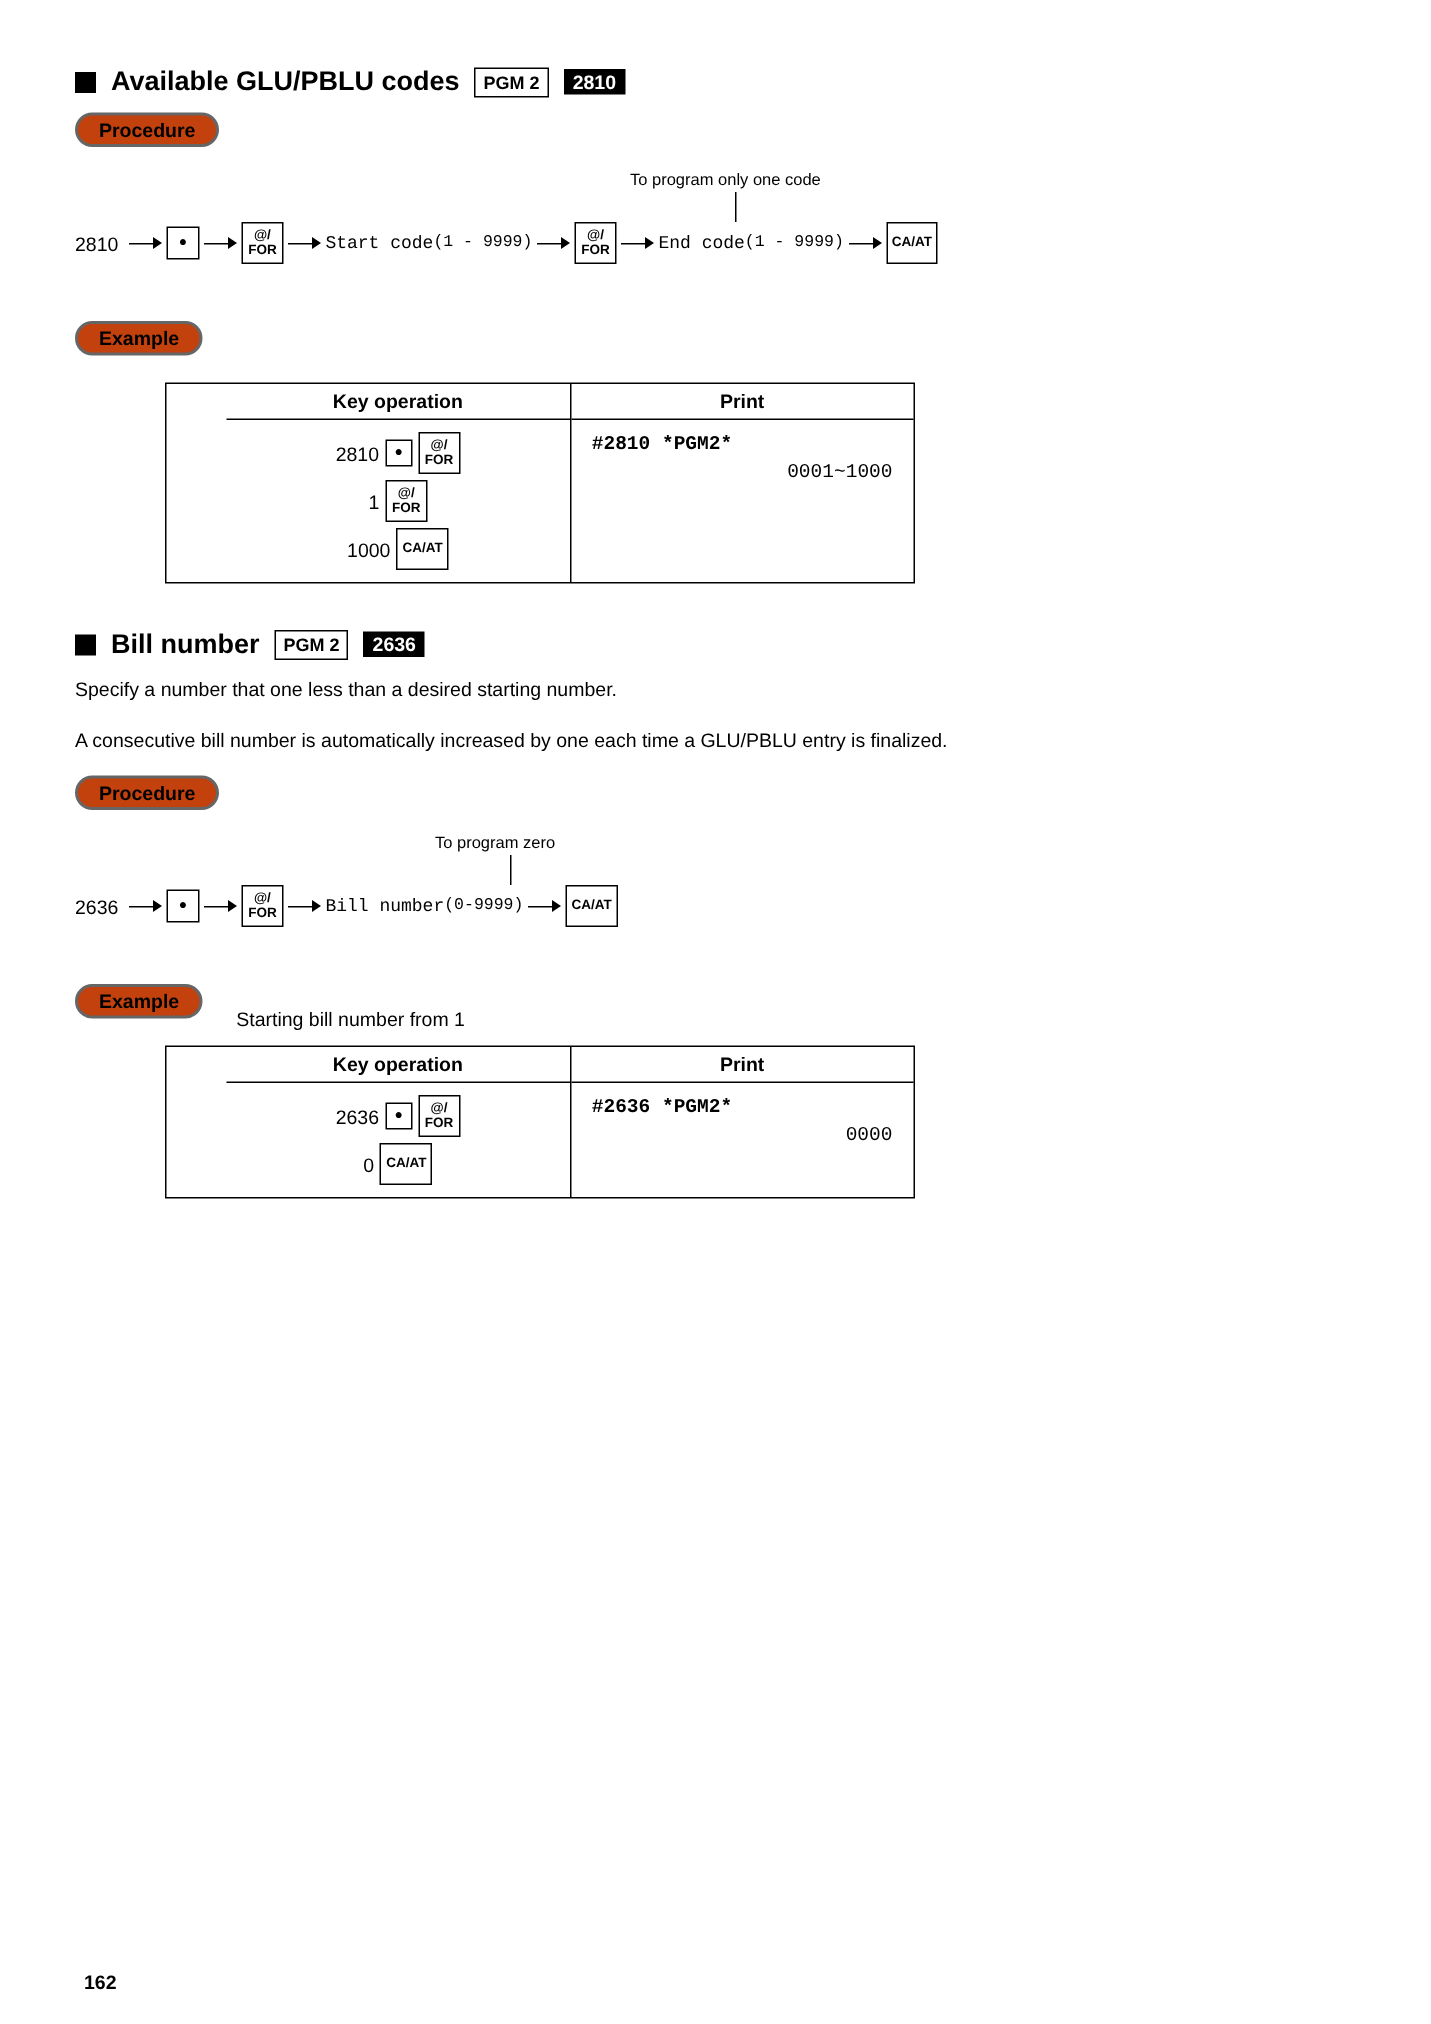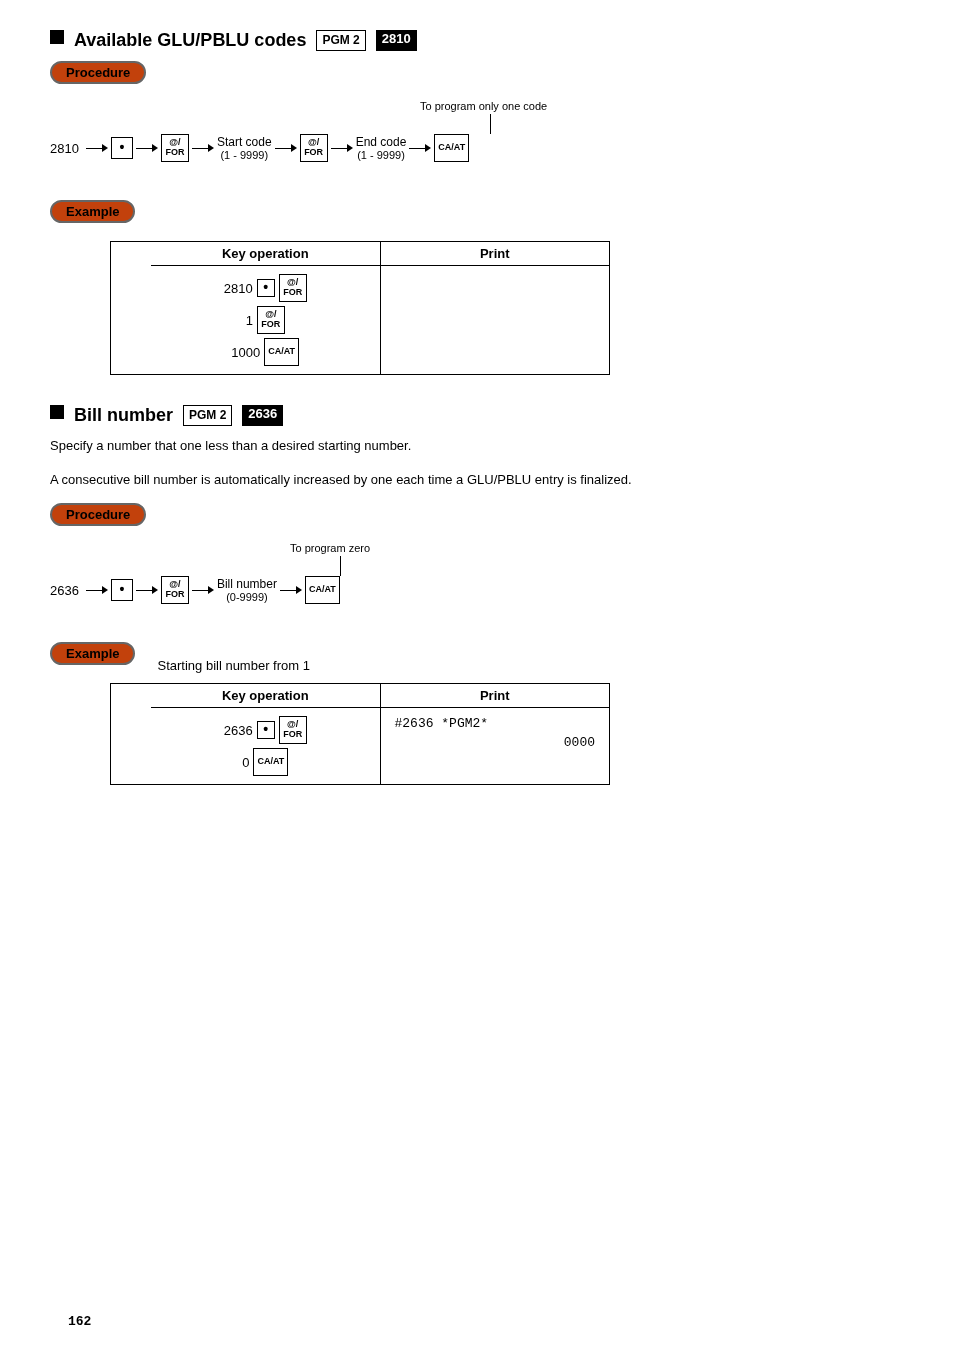--- a/index.html
+++ b/index.html
@@ -11,22 +11,24 @@
       width: 954px;
       min-height: 1349px;
       padding: 30px 50px 40px 50px;
     }
 
     
     .section-title {
       font-size: 18px;
       font-weight: bold;
       display: flex;
+      align-items: center;
       gap: 10px;
       margin-bottom: 10px;
+      margin-top: 14px;
     }
     .section-title .square-bullet {
       display: inline-block;
       width: 14px;
       height: 14px;
       background: #000;
       flex-shrink: 0;
     }
     .pgm-badge {
       display: inline-block;
@@ -93,22 +95,23 @@
     .key-box.at-key {
       font-size: 9px;
     }
     .key-box.caat-key {
       font-size: 9px;
       min-width: 32px;
     }
 
     .flow-with-label {
       display: flex;
-      flex-direction: column;
+      flex-direction: row;
       align-items: center;
+      font-family: Liberation Mono, monospace;
     }
 
     
     .example-row {
       display: flex;
       align-items: flex-end;
       gap: 22px;
       margin-bottom: 10px;
     }
     .example-text {
@@ -127,24 +130,23 @@
 
     
     .section-sep {
       margin: 30px 0 18px 0;
     }
 
     
     .page-number {
       position: fixed;
       bottom: 20px;
-      left: 68px;
-      font-size: 13px;
-      font-weight: bold;
-      font-family: Liberation Mono, monospace;
+      left: 56px;
+      font-size: 13px;
+      font-weight: bold;
     }
 
     
     .section-block {
       margin-bottom: 10px;
     }
 
     .two-col-example {
       display: flex;
       width: 100%;
@@ -289,20 +291,24 @@
           </div>
 
           <div class="key-line" style="display:flex; align-items:center; justify-content:center; gap:4px;">
             <span>1000</span>
             <span class="key-box caat-key" style="font-size:9px;">CA/AT</span>
           </div>
         </div>
       </div>
       <div class="col-print">
         <div class="col-header">Print</div>
+        <div class="col-body">
+          <div class="print-line1" style="font-family: 'Courier New', monospace; font-weight:bold; font-size:13px;">#2810  *PGM2*</div>
+          <div class="print-line2" style="font-family: 'Courier New', monospace; text-align:right; font-size:13px;">0001~1000</div>
+        </div>
       </div>
     </div>
   </div>
 </div>
 
 <div class="section-block section-sep">
   <div class="section-title">
     <span class="square-bullet"></span>
     <span>Bill number</span>
     <span class="pgm-badge">PGM 2</span>
@@ -378,21 +384,21 @@
 
           <div class="key-line" style="display:flex; align-items:center; justify-content:center; gap:4px;">
             <span>0</span>
             <span class="key-box caat-key" style="font-size:9px;">CA/AT</span>
           </div>
         </div>
       </div>
       <div class="col-print">
         <div class="col-header">Print</div>
         <div class="col-body">
-          <div class="print-line1" style="font-family: 'Courier New', monospace; font-weight:normal; font-size:13px;">#2636  *PGM2*</div>
+          <div class="print-line1" style="font-family: 'Courier New', monospace; font-weight:bold; font-size:13px;">#2636  *PGM2*</div>
           <div class="print-line2" style="font-family: 'Courier New', monospace; text-align:right; font-size:13px;">0000</div>
         </div>
       </div>
     </div>
   </div>
 </div>
 
 <div class="page-number">162</div>
 
 </body></html>

